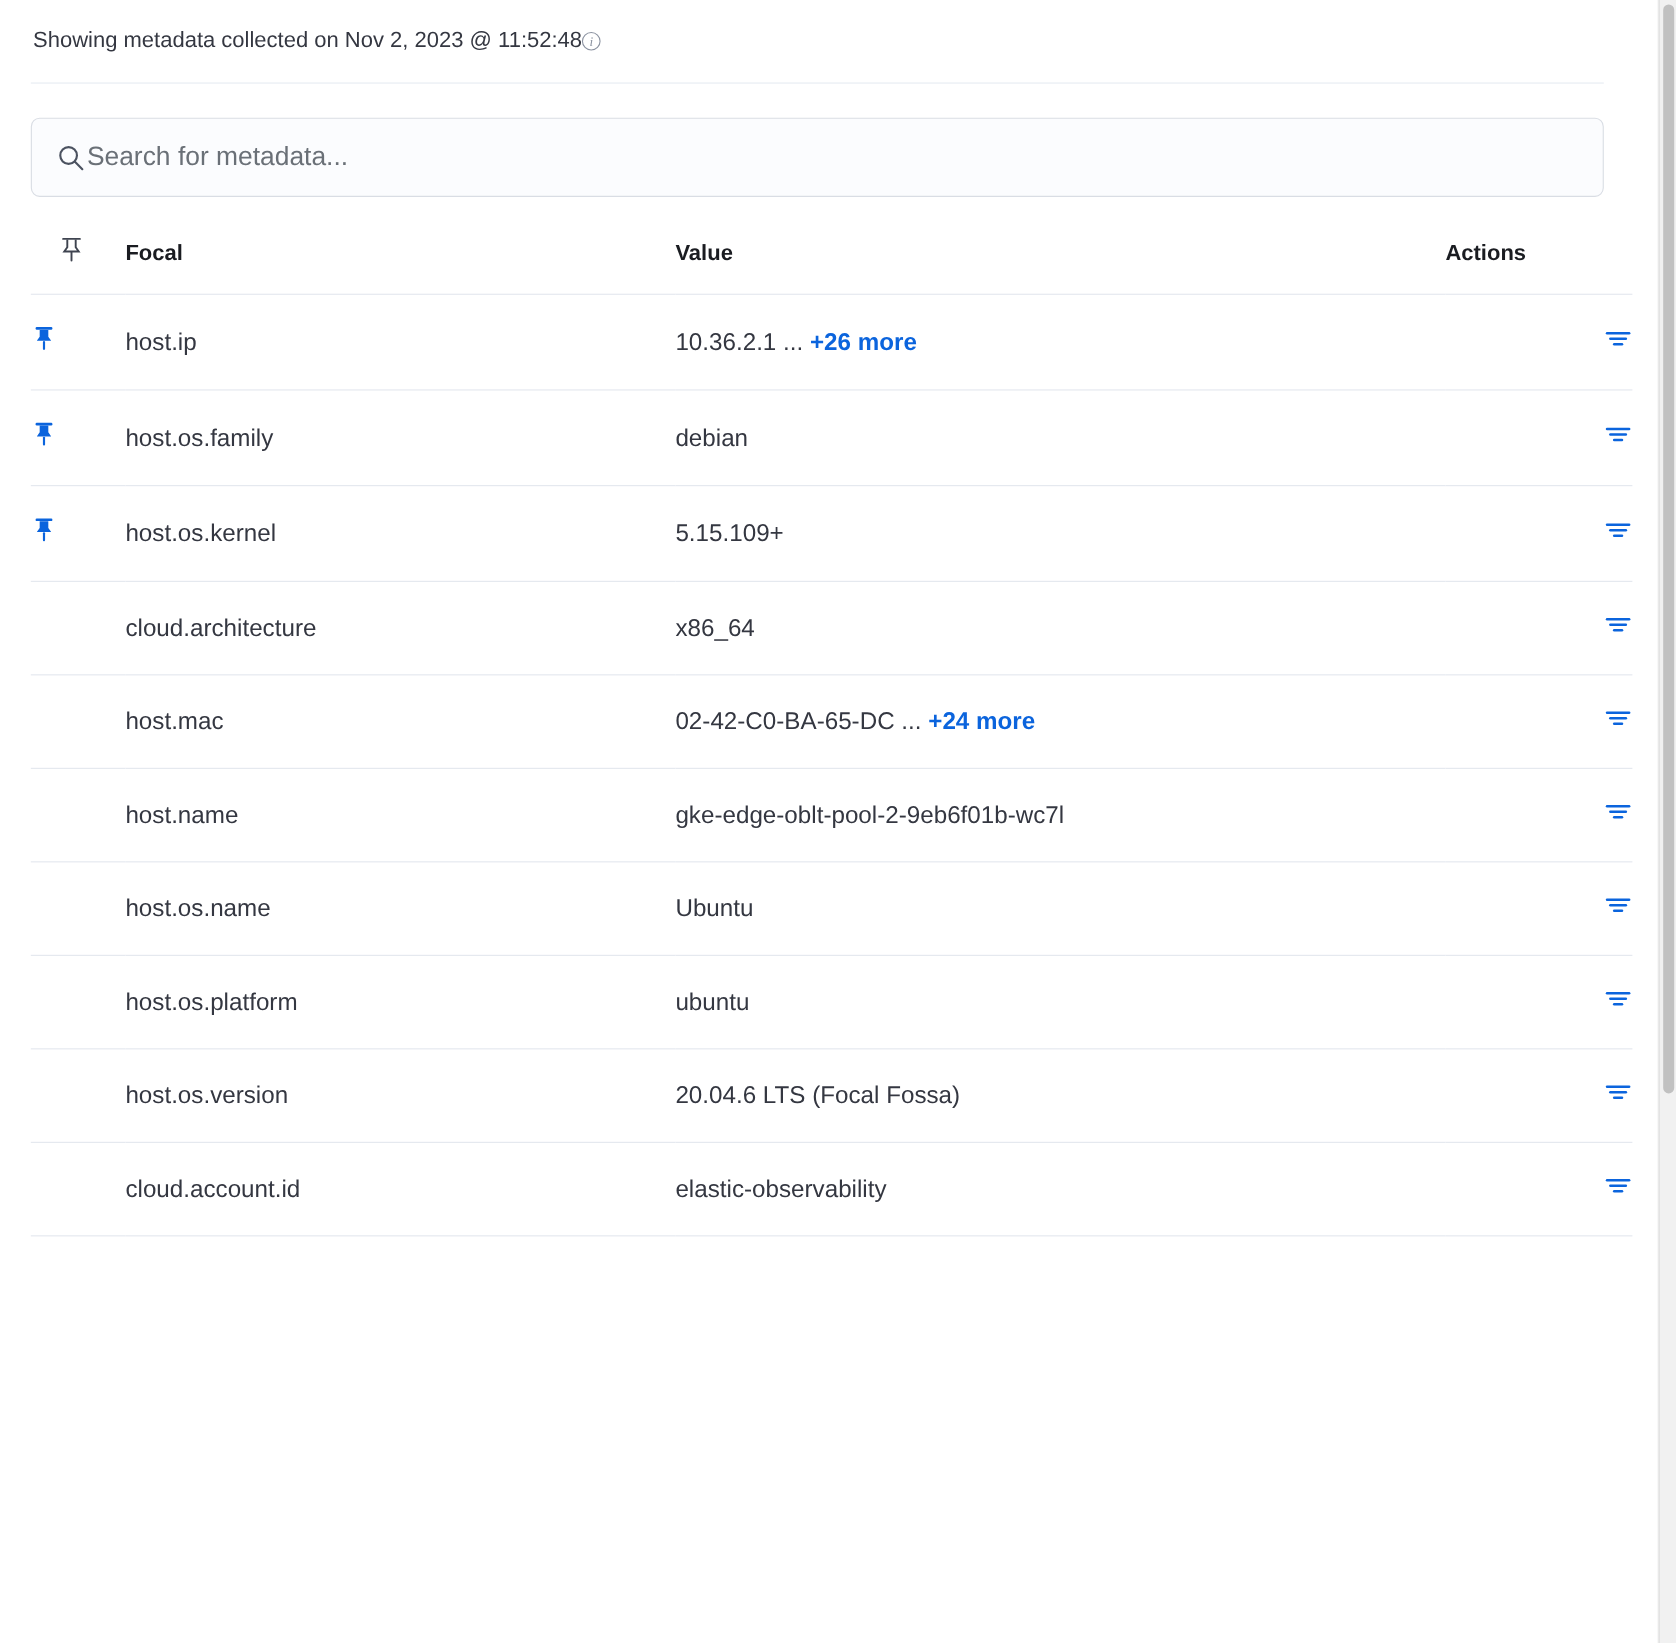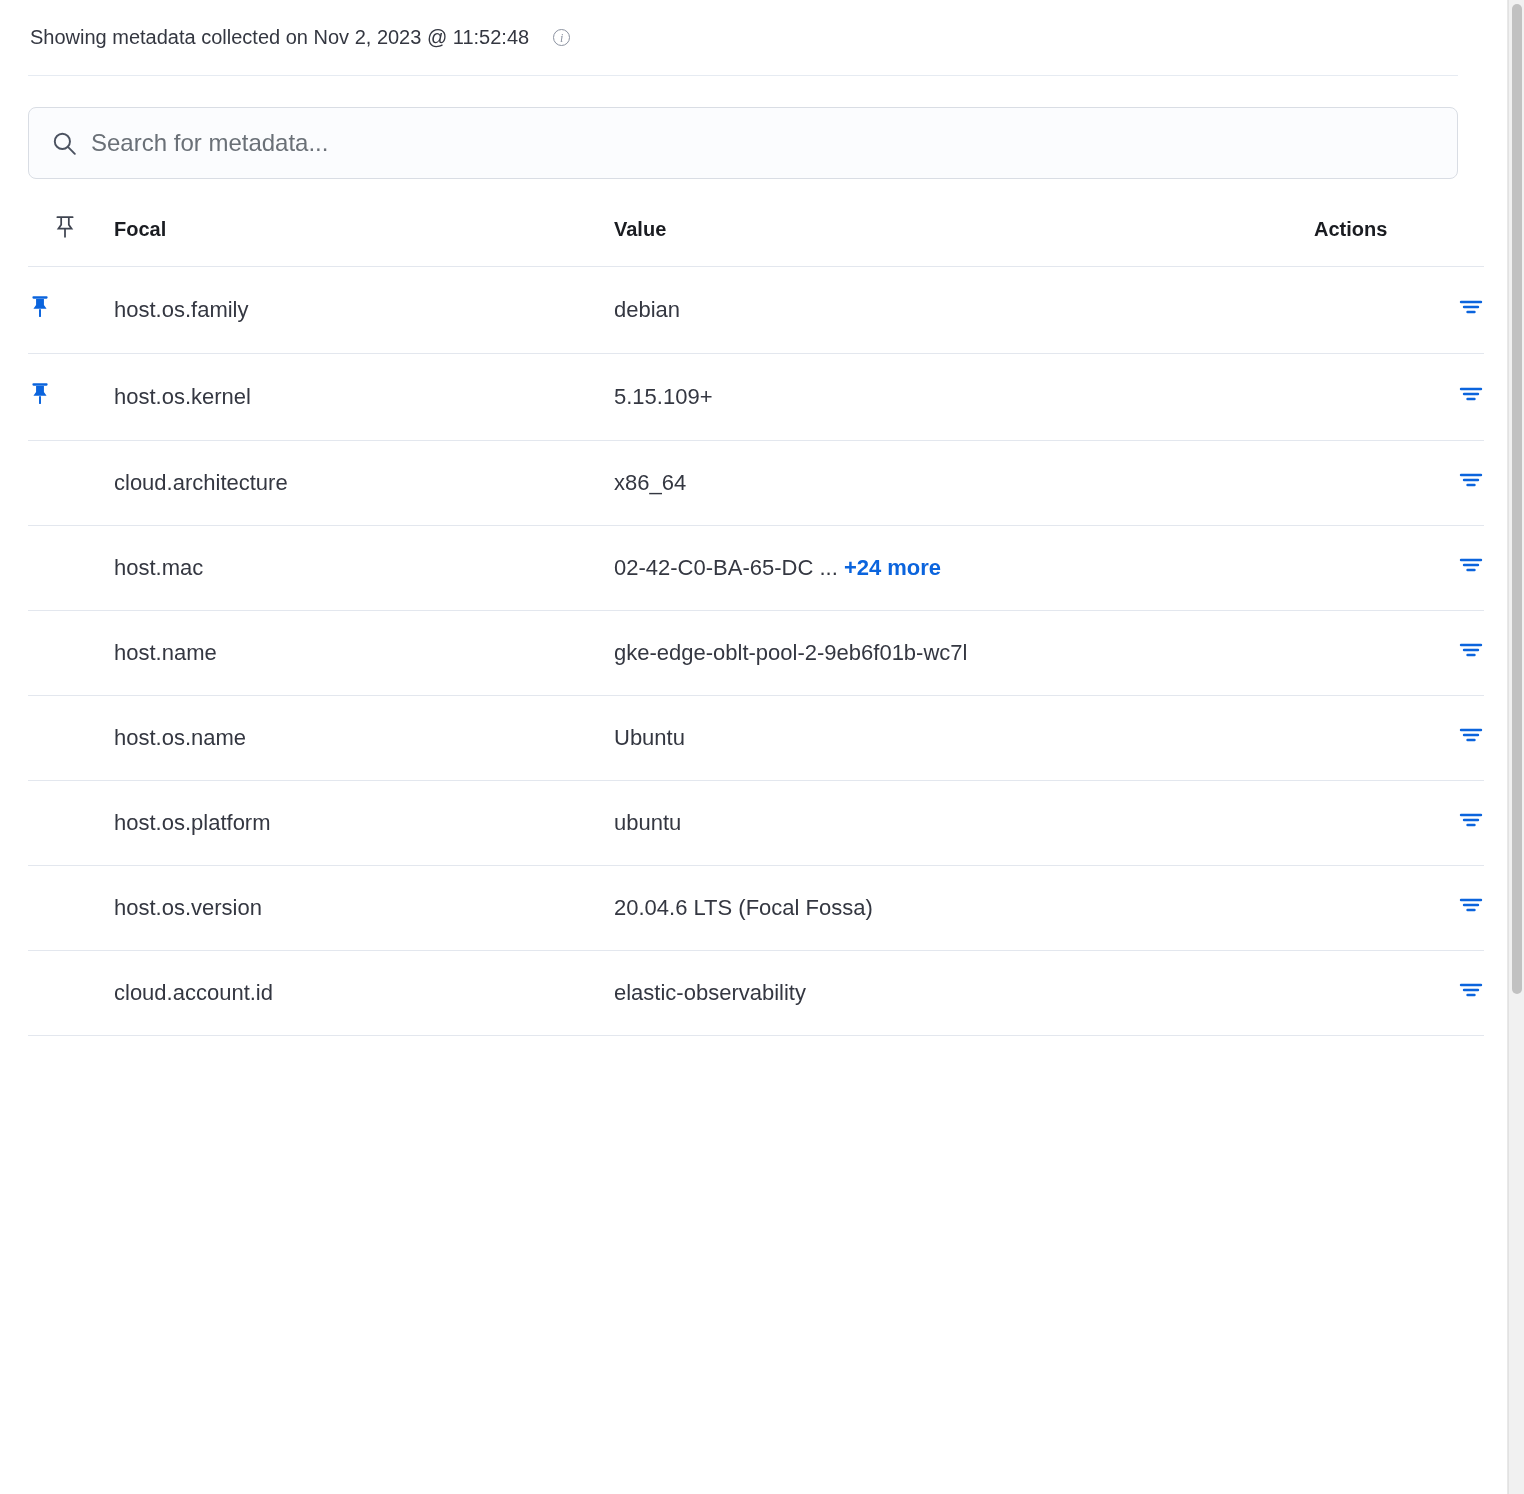--- a/index.html
+++ b/index.html
@@ -23,21 +23,21 @@
     width: 1486px;
     height: 1494px;
     padding: 0 28px;
     overflow: hidden;
   }
 
   
   .meta-line {
     display: flex;
     align-items: center;
-    gap: 24px;
+    gap: 0;
     height: 76px;
     font-size: 20px;
     color: #343741;
     border-bottom: 1px solid #e6ebf2;
     padding-left: 2px;
   }
   .info-icon {
     display: inline-flex;
     width: 17px; height: 17px;
     border: 1.4px solid #8b92a0;
@@ -54,21 +54,21 @@
   
   .search-wrap {
     margin-top: 31px;
     height: 72px;
     border: 1px solid #d9dde4;
     border-radius: 8px;
     background: #fbfcfe;
     display: flex;
     align-items: center;
     padding: 0 22px;
-    gap: 14px;
+    gap: 2px;
   }
   .search-icon {
     width: 26px; height: 26px;
     flex: none;
     color: #4b5260;
   }
   .search-input {
     border: 0;
     outline: none;
     background: transparent;
@@ -209,20 +209,34 @@
           <th class="actions-h">Actions</th>
         </tr>
       </thead>
       <tbody>
           <tr>
             <td class="pin-cell"><span class="pin-head"><svg viewBox="0 0 20 22" width="24" height="24" fill="currentColor">
                   <rect x="3" y="1.2" width="14" height="2.2" rx="1"></rect>
                   <path d="M6.4 3.6 h7.2 v5.6 l2.4 3.4 h-12 l2.4 -3.4 z"></path>
                   <rect x="9.1" y="12.8" width="1.8" height="7.4" rx="0.8"></rect>
                 </svg></span></td>
+            <td>host.ip</td>
+            <td><span class="val-text">10.36.2.1 ...</span> <span class="more-link">+26 more</span></td>
+            <td class="actions-cell"><span class="filter-icon"><svg viewBox="0 0 26 22" width="26" height="22" fill="none" stroke="currentColor" stroke-width="2.4" stroke-linecap="round">
+                  <line x1="3" y1="6" x2="23" y2="6"></line>
+                  <line x1="6" y1="11" x2="20" y2="11"></line>
+                  <line x1="9.5" y1="16" x2="16.5" y2="16"></line>
+                </svg></span></td>
+          </tr>
+          <tr>
+            <td class="pin-cell"><span class="pin-head"><svg viewBox="0 0 20 22" width="24" height="24" fill="currentColor">
+                  <rect x="3" y="1.2" width="14" height="2.2" rx="1"></rect>
+                  <path d="M6.4 3.6 h7.2 v5.6 l2.4 3.4 h-12 l2.4 -3.4 z"></path>
+                  <rect x="9.1" y="12.8" width="1.8" height="7.4" rx="0.8"></rect>
+                </svg></span></td>
             <td>host.os.family</td>
             <td><span class="val-text">debian</span></td>
             <td class="actions-cell"><span class="filter-icon"><svg viewBox="0 0 26 22" width="26" height="22" fill="none" stroke="currentColor" stroke-width="2.4" stroke-linecap="round">
                   <line x1="3" y1="6" x2="23" y2="6"></line>
                   <line x1="6" y1="11" x2="20" y2="11"></line>
                   <line x1="9.5" y1="16" x2="16.5" y2="16"></line>
                 </svg></span></td>
           </tr>
           <tr>
             <td class="pin-cell"><span class="pin-head"><svg viewBox="0 0 20 22" width="24" height="24" fill="currentColor">

